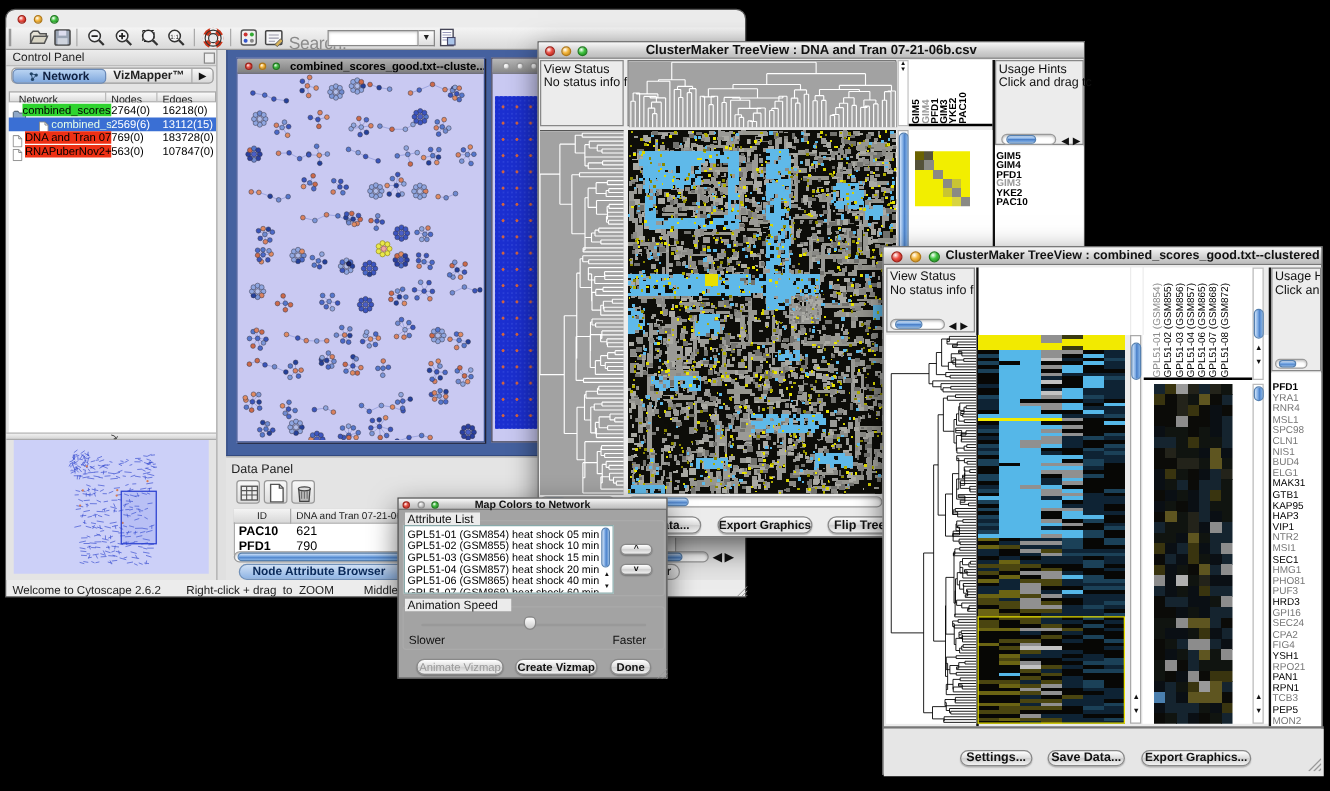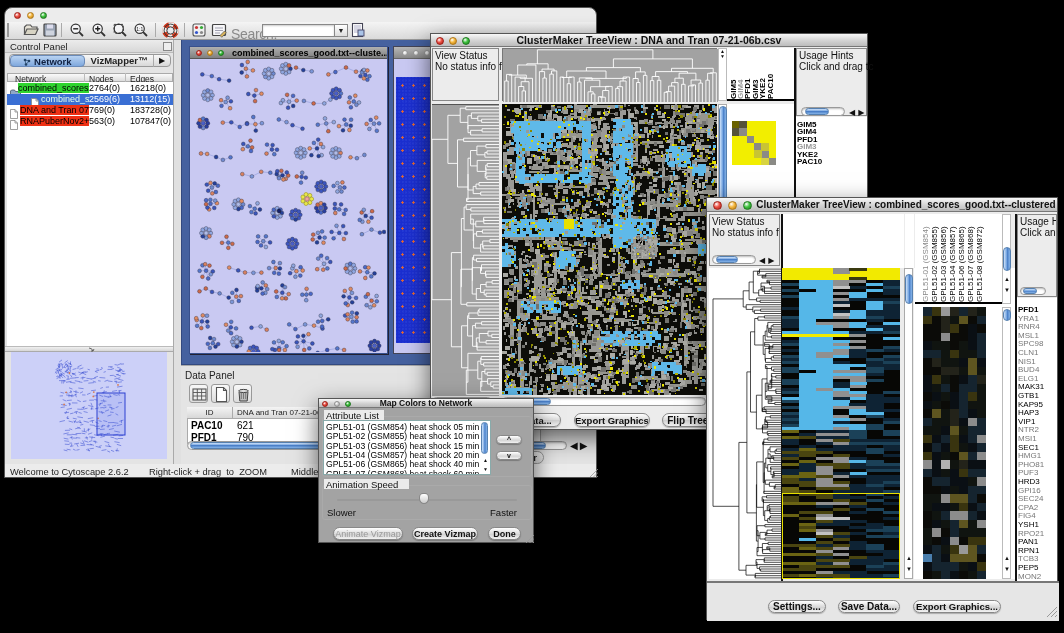--- a/index.html
+++ b/index.html
@@ -717,20 +717,21 @@
     <div style="position:absolute;left:182px;top:399px;width:46px;height:12px;border-right:1px solid #aaa;font-size:8px;color:#222;text-align:center;line-height:12px;">ID</div>
     <div style="position:absolute;left:232px;top:399px;width:200px;height:12px;font-size:8px;color:#222;line-height:12px;">DNA and Tran 07-21-06b...</div>
     <div style="position:absolute;left:186px;top:412px;width:60px;height:11px;font-size:10px;font-weight:bold;color:#000;">PAC10</div>
     <div style="position:absolute;left:232px;top:412px;width:60px;height:11px;font-size:10px;color:#000;">621</div>
     <div style="position:absolute;left:186px;top:424px;width:60px;height:11px;font-size:10px;font-weight:bold;color:#000;">PFD1</div>
     <div style="position:absolute;left:232px;top:424px;width:60px;height:11px;font-size:10px;color:#000;">790</div>
     <div style="position:absolute;left:182px;top:433px;width:380px;height:9px;background:#fff;border:1px solid #999;border-radius:4.5px;box-shadow:inset 0 1px 2px #bbb;">
       <div style="position:absolute;left:2px;top:0px;width:356px;height:7px;border-radius:4.5px;background:linear-gradient(#cfe2fa,#73a4e0 45%,#4a7fc8 50%,#86b4e8);border:0.5px solid #5580b0;"></div>
     </div>
     <div style="position:absolute;left:565px;top:432px;width:20px;height:11px;font-size:10px;color:#111;letter-spacing:2px;font-family:'Liberation Sans';">◀▶</div>
+    <div style="position:absolute;left:186px;top:443px;width:246px;height:13px;background:linear-gradient(#cfe0f5,#8fb4e4);border:1px solid #7090b8;border-radius:7px;font-size:9.5px;font-weight:bold;color:#0a2a5a;text-align:left;padding-left:10px;line-height:12px;white-space:nowrap;">Node Attribute Browser</div>
     <div style="position:absolute;left:436px;top:443px;width:103px;height:13px;background:linear-gradient(#f4f4f4,#d8d8d8);border:1px solid #999;border-radius:7px;font-size:9.5px;font-weight:bold;color:#222;text-align:right;line-height:12px;padding-right:6px;">r</div>
     <div style="position:absolute;left:5px;top:459px;width:200px;height:11px;font-size:9.3px;color:#222;">Welcome to Cytoscape 2.6.2</div>
     <div style="position:absolute;left:144px;top:459px;width:200px;height:11px;font-size:9.3px;color:#222;">Right-click + drag&nbsp; to&nbsp; ZOOM</div>
     <div style="position:absolute;left:286px;top:459px;width:200px;height:11px;font-size:9.3px;color:#222;">Middle-click + drag to PAN</div>
     <svg style="position:absolute;left:584px;top:460px;width:9px;height:9px;" width="9" height="9">
       <path d="M9 1L1 9M9 4.5L4.5 9M9 8L8 9" stroke="#999" stroke-width="0.8"></path>
     </svg>
   </div>
 <div class="win" style="left:430px;top:33px;width:438px;height:397px;">
     <div class="tbar" style="height:13px;font-size:10.5px;font-weight:bold;line-height:13px;">ClusterMaker TreeView : DNA and Tran 07-21-06b.csv</div>

